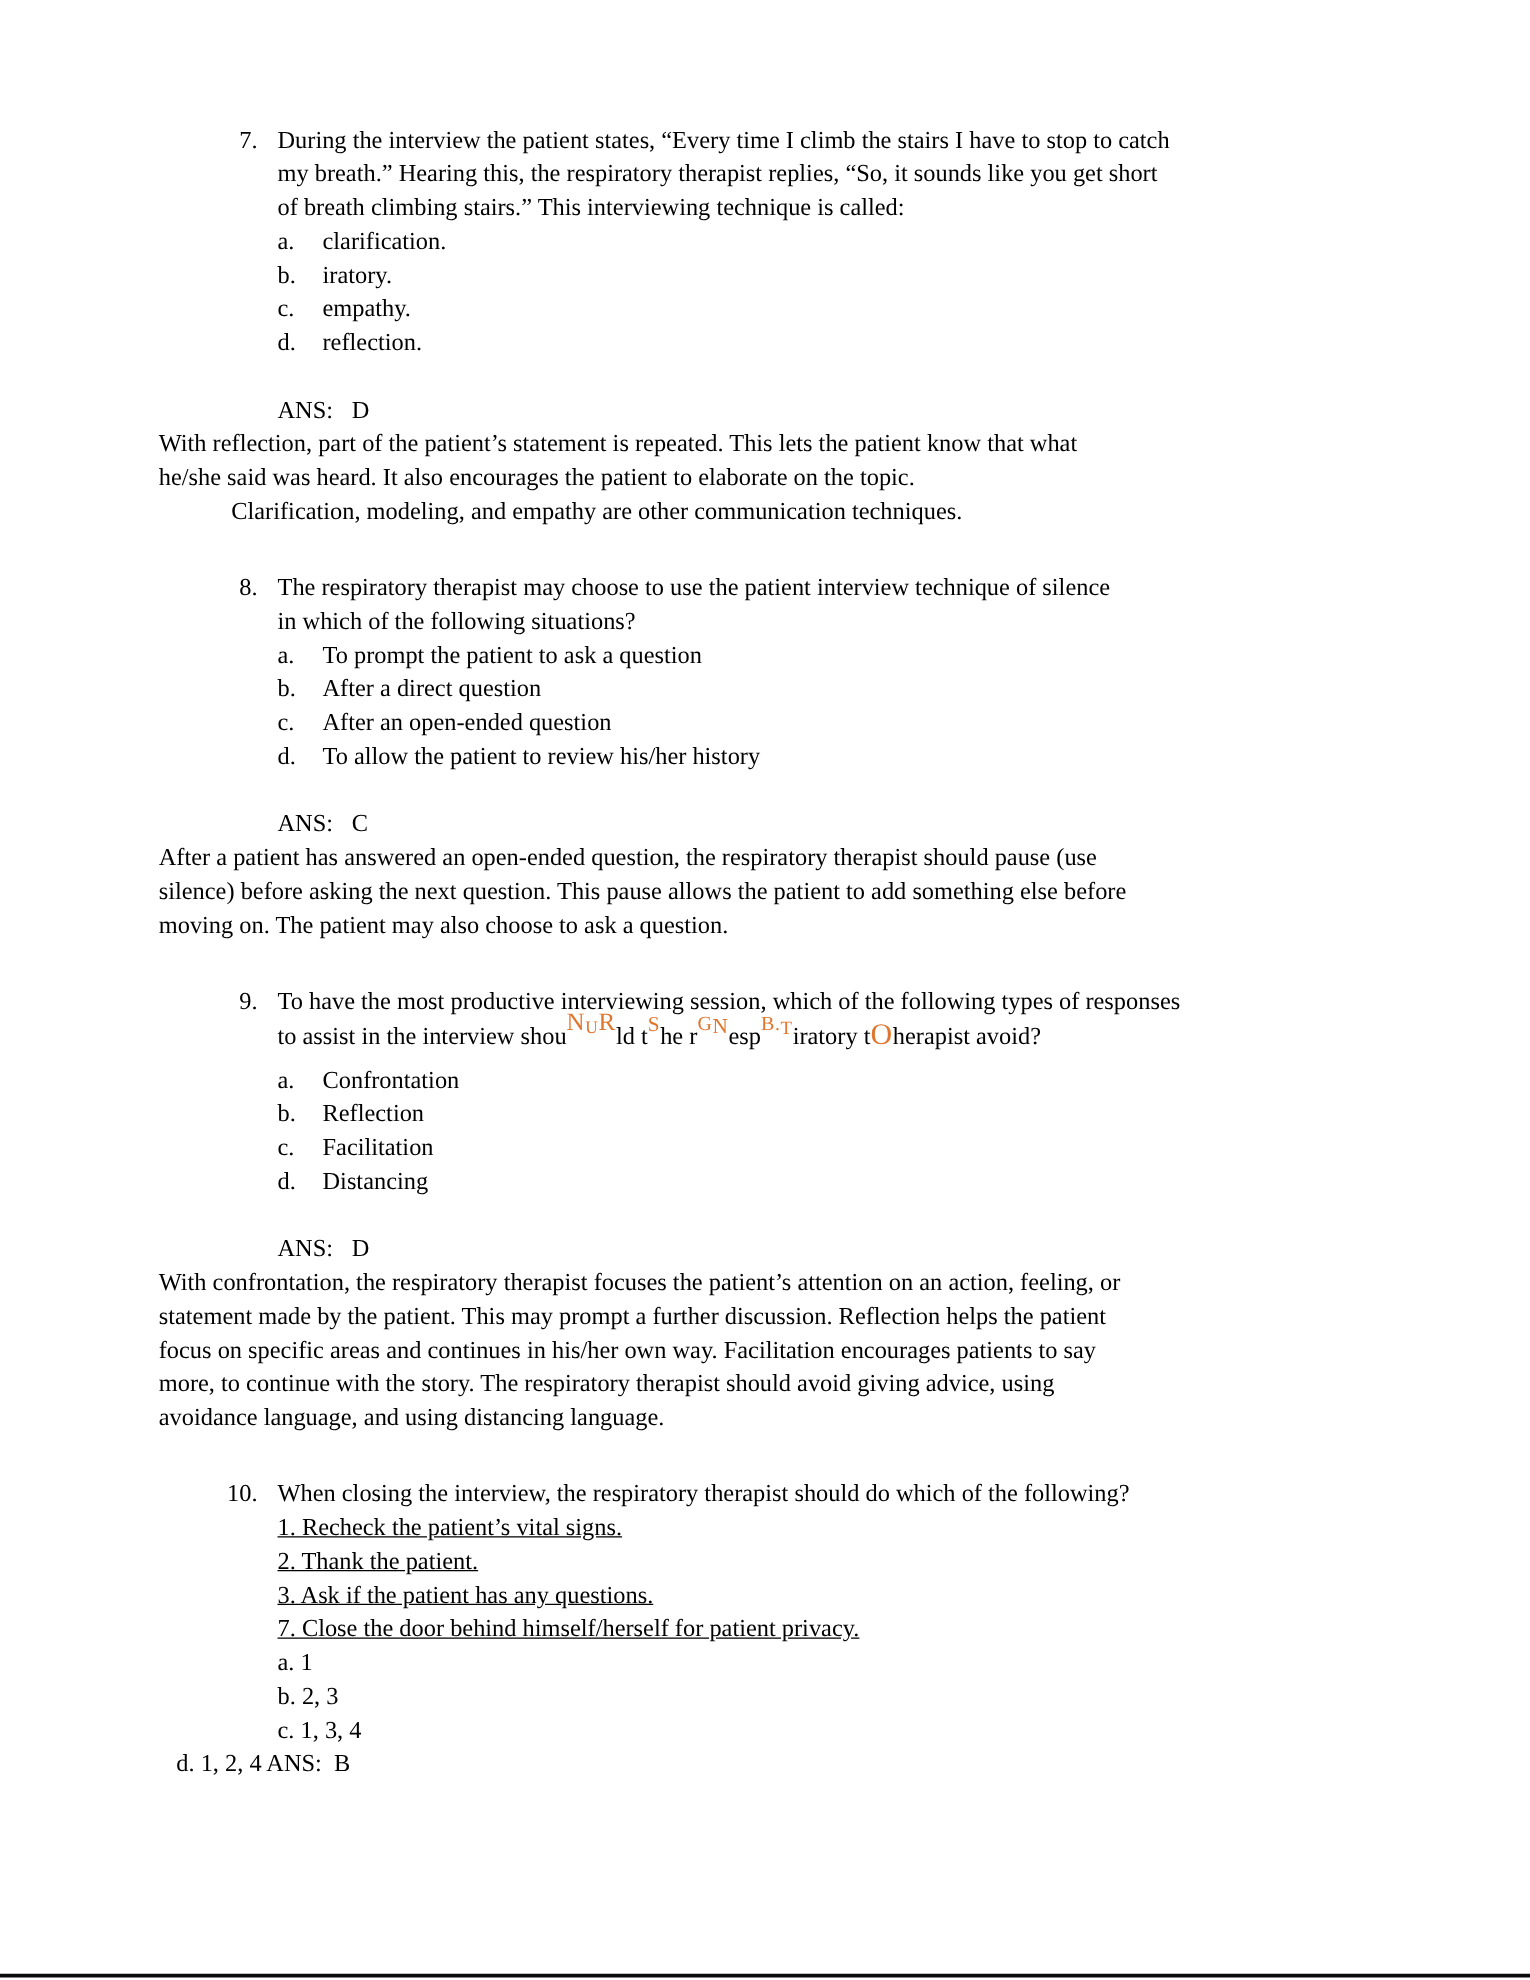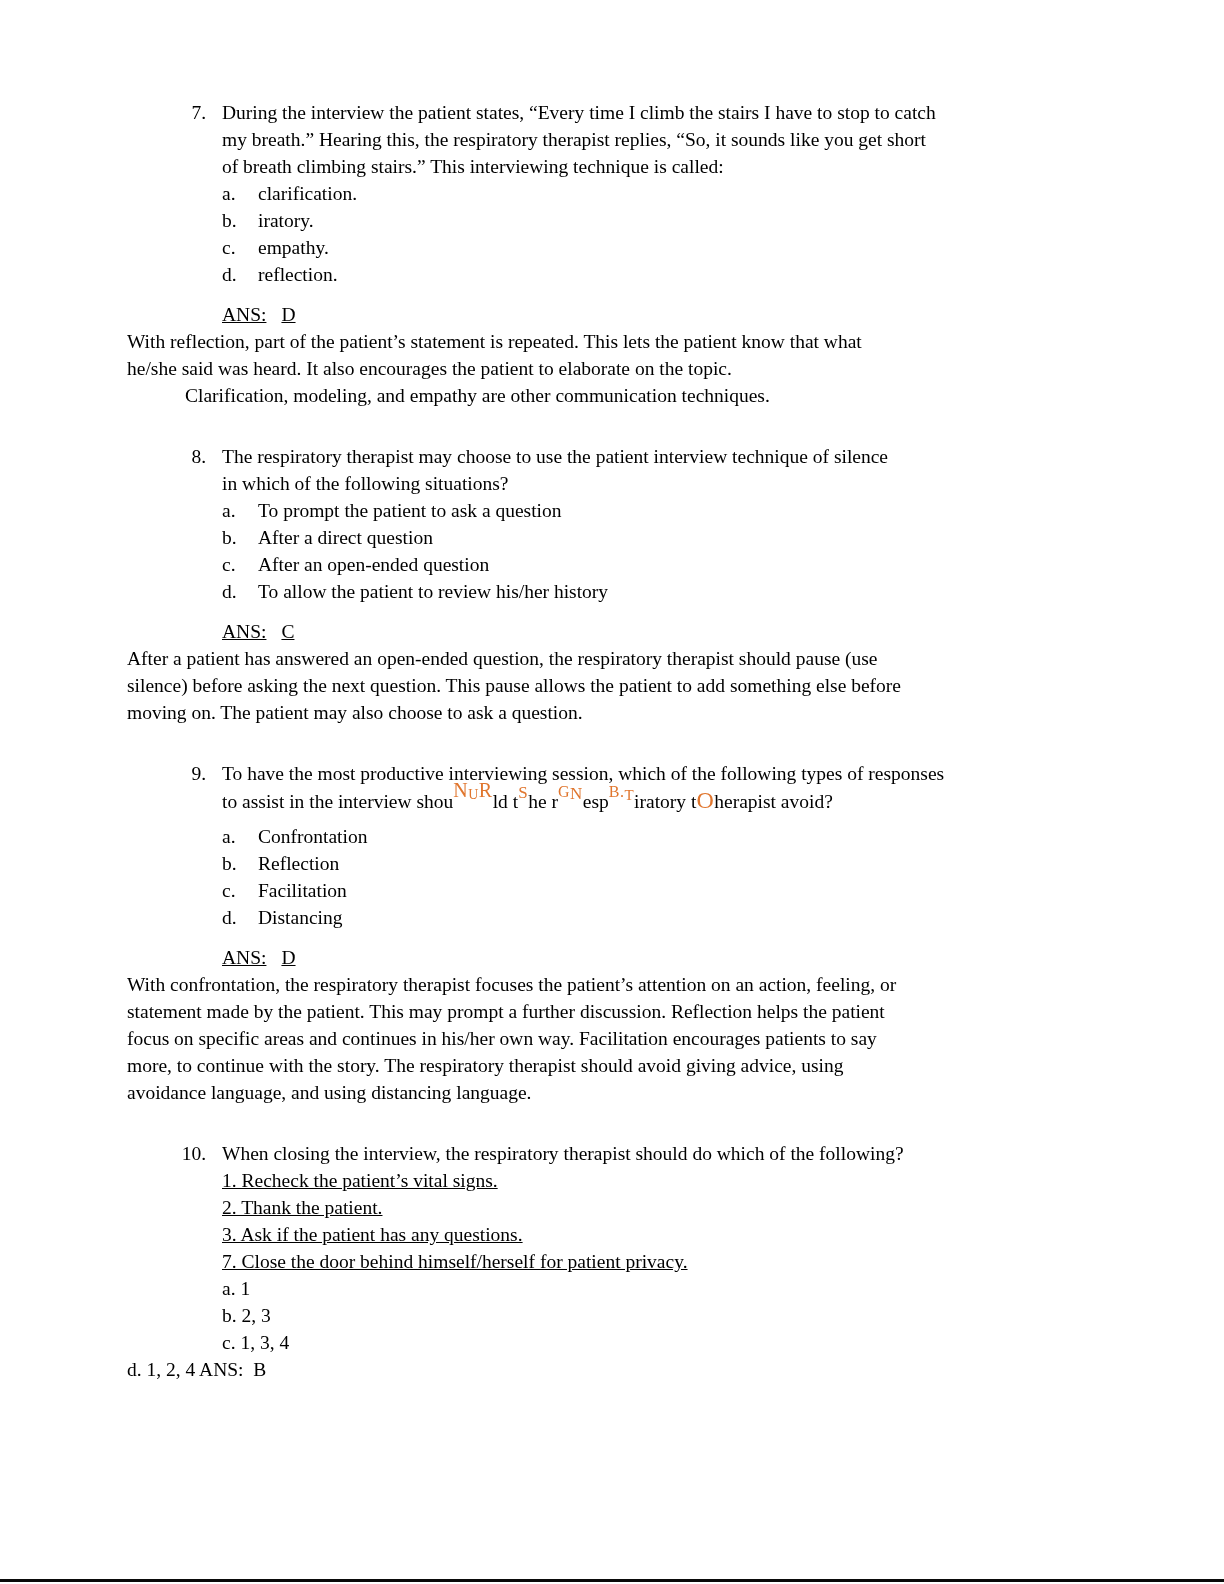--- a/index.html
+++ b/index.html
@@ -23,27 +23,27 @@
   .q-stem .stem-text { white-space: pre-wrap; }
   .q-num {
     position: absolute;
     right: 100%;
     margin-right: 16px;
     white-space: nowrap;
   }
   .opt { position: relative; margin-left: 95px; padding-left: 36px; }
   .opt-letter { position: absolute; left: 0; }
   .opts.gap-sm { margin-top: 6px; }
-  .ans-line { margin-left: 95px; margin-top: 13px; text-decoration: underline; }
+  .ans-line { margin-left: 95px; margin-top: 27px; }
   .ans-val { margin-left: 15px; }
   .rationale { margin-left: 0; white-space: pre-wrap; }
   .rationale-indent { margin-left: 58px; }
   .sub-item { margin-left: 95px; text-decoration: underline; }
   .opt-simple { margin-left: 95px; }
-  .final-line { margin-left: 0; white-space: pre-wrap; }
+  .final-line { margin-left: 14px; white-space: pre-wrap; }
   .wm-letter { position: relative; letter-spacing: 0.5px; }
   .bottom-bar {
     position: absolute;
     left: 0;
     right: 0;
     bottom: 2px;
     height: 3px;
     background: #0a0a0a;
   }
 </style>

